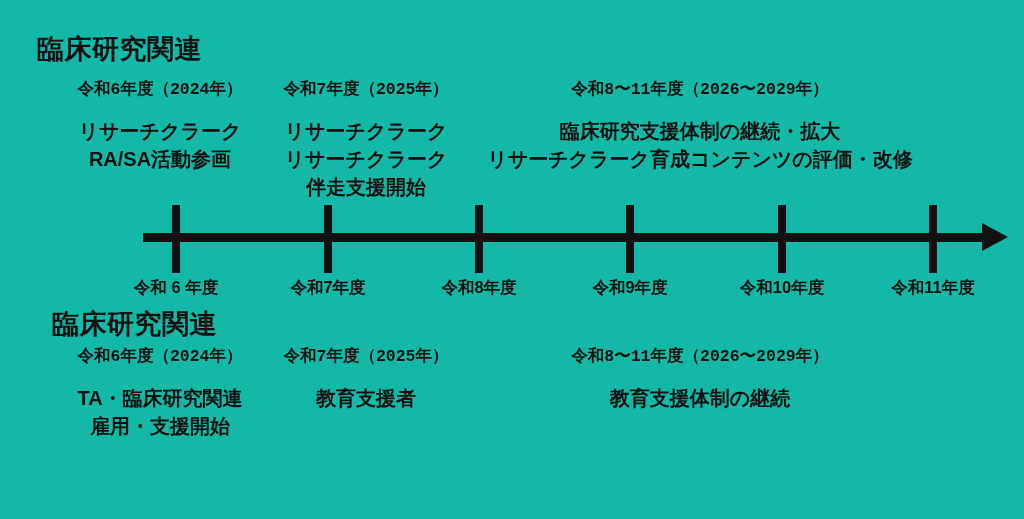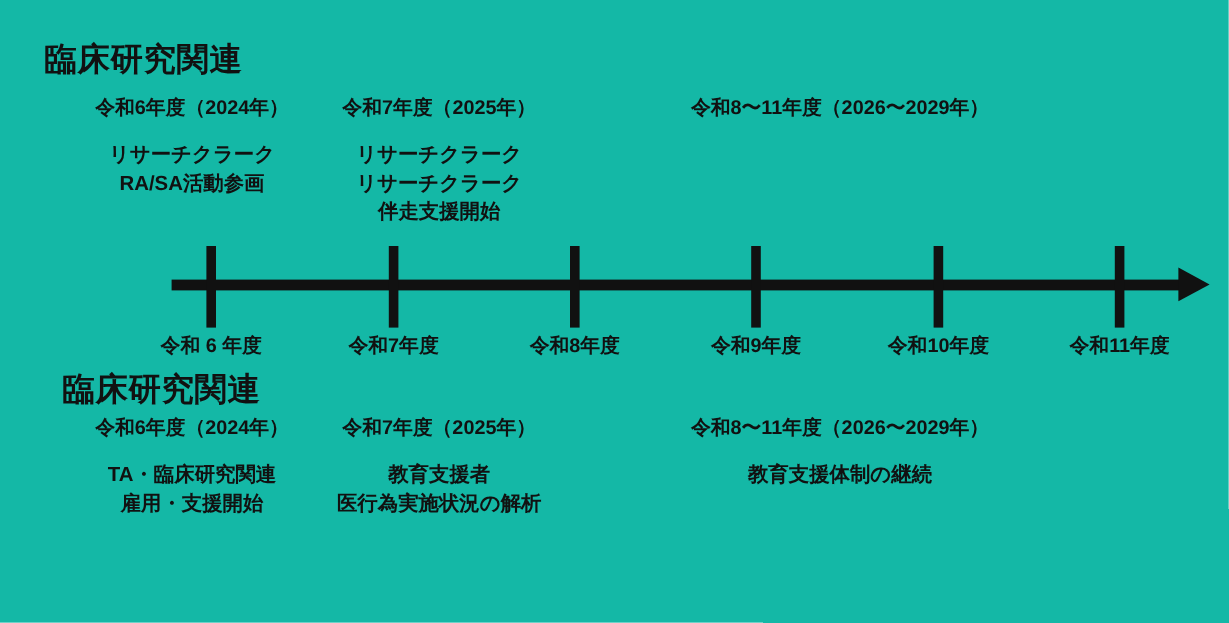--- a/index.html
+++ b/index.html
@@ -39,24 +39,25 @@
     text-align: center;
     white-space: nowrap;
     transform: translateX(-50%);
   }
   .col .period {
     font-size: 16.5px;
     font-weight: bold;
     line-height: 1.25;
     white-space: nowrap;
     color: #111111;
+    font-family: Liberation Mono, monospace;
   }
   .col .lines {
     margin-top: 16px;
-    font-size: 17px;
+    font-size: 20px;
     font-weight: bold;
     line-height: 1.42;
     color: #111111;
   }
   .col .lines .ln { display: block; white-space: nowrap; }
 
   
   #top-col-0 { left: 160px; top: 80px; }
   #top-col-1 { left: 366px; top: 80px; }
   #top-col-2 { left: 700px; top: 80px; }
@@ -131,20 +132,22 @@
     <div class="lines">
       <span class="ln">リサーチクラーク</span>
       <span class="ln">リサーチクラーク</span>
       <span class="ln">伴走支援開始</span>
     </div>
   </div>
 
   <div class="col" id="top-col-2">
     <div class="period">令和8〜11年度（2026〜2029年）</div>
     <div class="lines">
+      <span class="ln">臨床研究支援体制の継続・拡大</span>
+      <span class="ln">リサーチクラーク育成コンテンツの評価・改修</span>
     </div>
   </div>
 
   <div id="axis-wrap">
     <div class="axis-line"></div>
     <div class="axis-arrow"></div>
 
     <div class="tick" style="left:160px"></div>
     <div class="tick" style="left:312px"></div>
     <div class="tick" style="left:463px"></div>
@@ -167,21 +170,20 @@
     <div class="lines">
       <span class="ln">TA・臨床研究関連</span>
       <span class="ln">雇用・支援開始</span>
     </div>
   </div>
 
   <div class="col" id="bot-col-1">
     <div class="period">令和7年度（2025年）</div>
     <div class="lines">
       <span class="ln">教育支援者</span>
-      <span class="ln">医行為実施状況の解析</span>
     </div>
   </div>
 
   <div class="col" id="bot-col-2">
     <div class="period">令和8〜11年度（2026〜2029年）</div>
     <div class="lines">
       <span class="ln">教育支援体制の継続</span>
     </div>
   </div>
 

